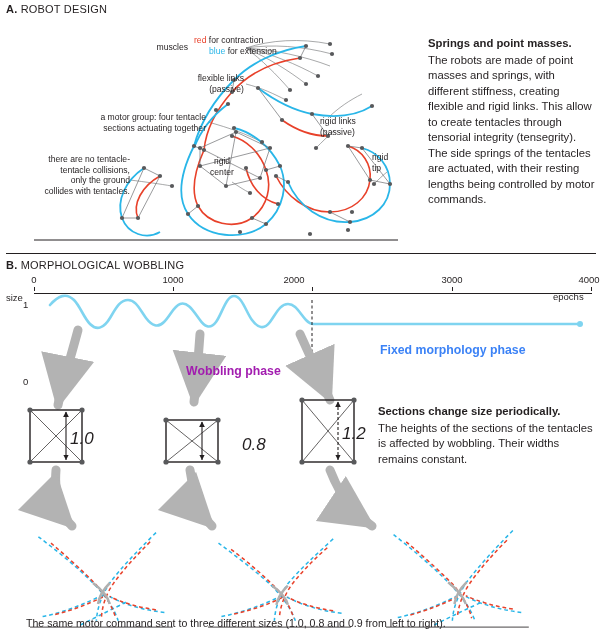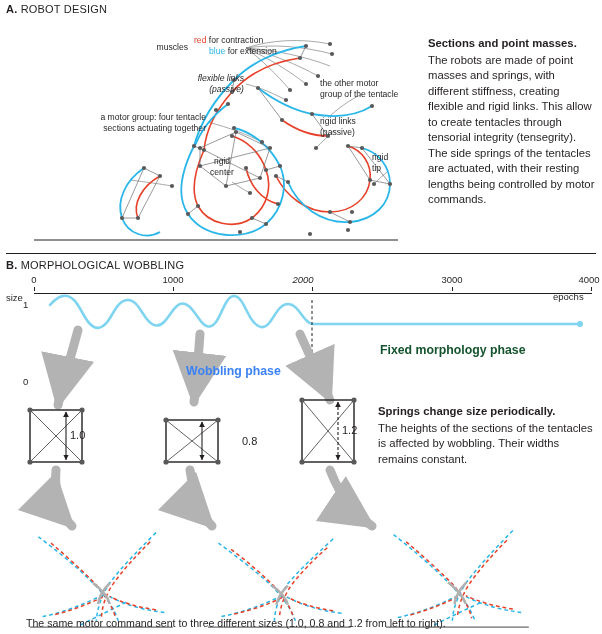--- a/index.html
+++ b/index.html
@@ -34,21 +34,21 @@
   
   .axis-line{position:absolute;background:#231f20;height:1px;}
   .tick{position:absolute;background:#231f20;width:1px;height:4px;}
   .tick-lab{position:absolute;font-size:9.5px;color:#231f20;text-align:center;width:44px;}
   .axis-cap{position:absolute;font-size:9.5px;color:#231f20;}
   .ylab{position:absolute;font-size:9.5px;color:#231f20;}
 
   .caption{position:absolute;font-size:10.6px;color:#231f20;}
 
   svg{position:absolute;left:0;top:0;overflow:visible;}
-  .sq-num{position:absolute;font-size:11px;color:#231f20;}
+  .sq-num{position:absolute;font-size:17px;color:#231f20;font-style:italic;}
 </style>
 </head>
 <body>
 
 <div class="fig">
 
   <div class="sec-head" style="left:6px;top:3px;">
     <span class="lab">A.</span>
     <span class="ttl">ROBOT DESIGN</span>
   </div>
@@ -184,35 +184,37 @@
         <circle cx="348" cy="230" r="2.1"></circle>
       <circle cx="310" cy="234" r="2.1"></circle>
         <circle cx="240" cy="232" r="2.1"></circle>
     </g>
   </svg>
 
   <div class="anno r" style="left:120px;top:42px;width:68px;">muscles</div>
   <div class="anno" style="left:194px;top:35px;width:130px;"><span class="red">red</span><span> for contraction</span></div>
   <div class="anno" style="left:194px;top:46px;width:130px;"><span class="blue">blue</span><span> for extension</span></div>
 
-  <div class="anno r" style="left:140px;top:73px;width:104px;white-space:pre-line;font-style:italic;">flexible links
+  <div class="anno r" style="left:140px;top:73px;width:104px;white-space:pre-line;">flexible links
 (passive)</div>
   <div class="anno r" style="left:62px;top:112px;width:144px;white-space:pre-line;">a motor group: four tentacle
 sections actuating together</div>
-  <div class="anno" style="left:320px;top:78px;width:96px;white-space:pre-line;">the other motor
-group of the tentacle</div>
   <div class="anno" style="left:320px;top:116px;width:62px;white-space:pre-line;">rigid links
 (passive)</div>
   <div class="anno c" style="left:198px;top:156px;width:48px;white-space:pre-line;">rigid
 center</div>
   <div class="anno" style="left:372px;top:152px;width:36px;white-space:pre-line;">rigid
 tip</div>
+  <div class="anno r" style="left:28px;top:154px;width:102px;white-space:pre-line;">there are no tentacle-
+tentacle collisions,
+only the ground
+collides with tentacles.</div>
 
   <div class="prose" style="left:428px;top:36px;width:168px;">
-    <span class="hd">Sections and point masses.</span>
+    <span class="hd">Springs and point masses.</span>
     <span>The robots are made of point masses and springs, with different stiffness, creating flexible and rigid links. This allow to create tentacles through tensorial integrity (tensegrity). The side springs of the tentacles are actuated, with their resting lengths being controlled by motor commands.</span>
   </div>
 
   <div class="rule" style="left:6px;top:253px;width:590px;"></div>
 
   <div class="sec-head" style="left:6px;top:259px;">
     <span class="lab">B.</span>
     <span class="ttl">MORPHOLOGICAL WOBBLING</span>
   </div>
 
@@ -222,21 +224,21 @@
   <div class="ylab" style="left:23px;top:376px;">0</div>
 
   <div class="axis-line" style="left:34px;top:293px;width:558px;"></div>
   <div class="tick" style="left:34px;top:287px;"></div>
   <div class="tick" style="left:173px;top:287px;"></div>
   <div class="tick" style="left:312px;top:287px;"></div>
   <div class="tick" style="left:452px;top:287px;"></div>
   <div class="tick" style="left:591px;top:287px;"></div>
   <div class="tick-lab" style="left:12px;top:274px;">0</div>
   <div class="tick-lab" style="left:151px;top:274px;">1000</div>
-  <div class="tick-lab" style="left:281px;top:274px;font-style:italic;">2000</div>
+  <div class="tick-lab" style="left:272px;top:274px;">2000</div>
   <div class="tick-lab" style="left:430px;top:274px;">3000</div>
   <div class="tick-lab" style="left:567px;top:274px;">4000</div>
 
   <svg width="602" height="634">
 
     <line x1="34" y1="381" x2="34" y2="381" stroke="#231f20" stroke-width="1"></line>
     <line x1="30" y1="381" x2="592" y2="381" stroke="#ffffff" stroke-width="0"></line>
 
     <path d="M50,305
              C58,296 66,292 74,300
@@ -367,23 +369,23 @@
         <path d="M192,148 C176,164 166,180 163,200"></path>
       </g>
       <line x1="0" y1="255" x2="340" y2="255" stroke="#231f20" stroke-width="2"></line>
     </g>
   </svg>
 
   <div class="sq-num" style="left:70px;top:429px;">1.0</div>
   <div class="sq-num" style="left:206px;top:435px;margin-left:36px;">0.8</div>
   <div class="sq-num" style="left:342px;top:424px;">1.2</div>
 
-  <div style="position:absolute;left:186px;top:364px;font-size:12.3px;font-weight:bold;color:#3b82f6;">Wobbling phase</div>
-  <div style="position:absolute;left:380px;top:343px;font-size:12.3px;font-weight:bold;color:#14532d;">Fixed morphology phase</div>
+  <div style="position:absolute;left:186px;top:364px;font-size:12.3px;font-weight:bold;color:#a21caf;">Wobbling phase</div>
+  <div style="position:absolute;left:380px;top:343px;font-size:12.3px;font-weight:bold;color:#3b82f6;">Fixed morphology phase</div>
 
   <div class="prose" style="left:378px;top:404px;width:222px;">
-    <span class="hd">Springs change size periodically.</span>
+    <span class="hd">Sections change size periodically.</span>
     <span>The heights of the sections of the tentacles is affected by wobbling. Their widths remains constant.</span>
   </div>
 
-  <div class="caption" style="left:26px;top:617px;width:560px;">The same motor command sent to three different sizes (1.0, 0.8 and 1.2 from left to right).</div>
+  <div class="caption" style="left:26px;top:617px;width:560px;">The same motor command sent to three different sizes (1.0, 0.8 and 0.9 from left to right).</div>
 
 </div>
 
 </body></html>

